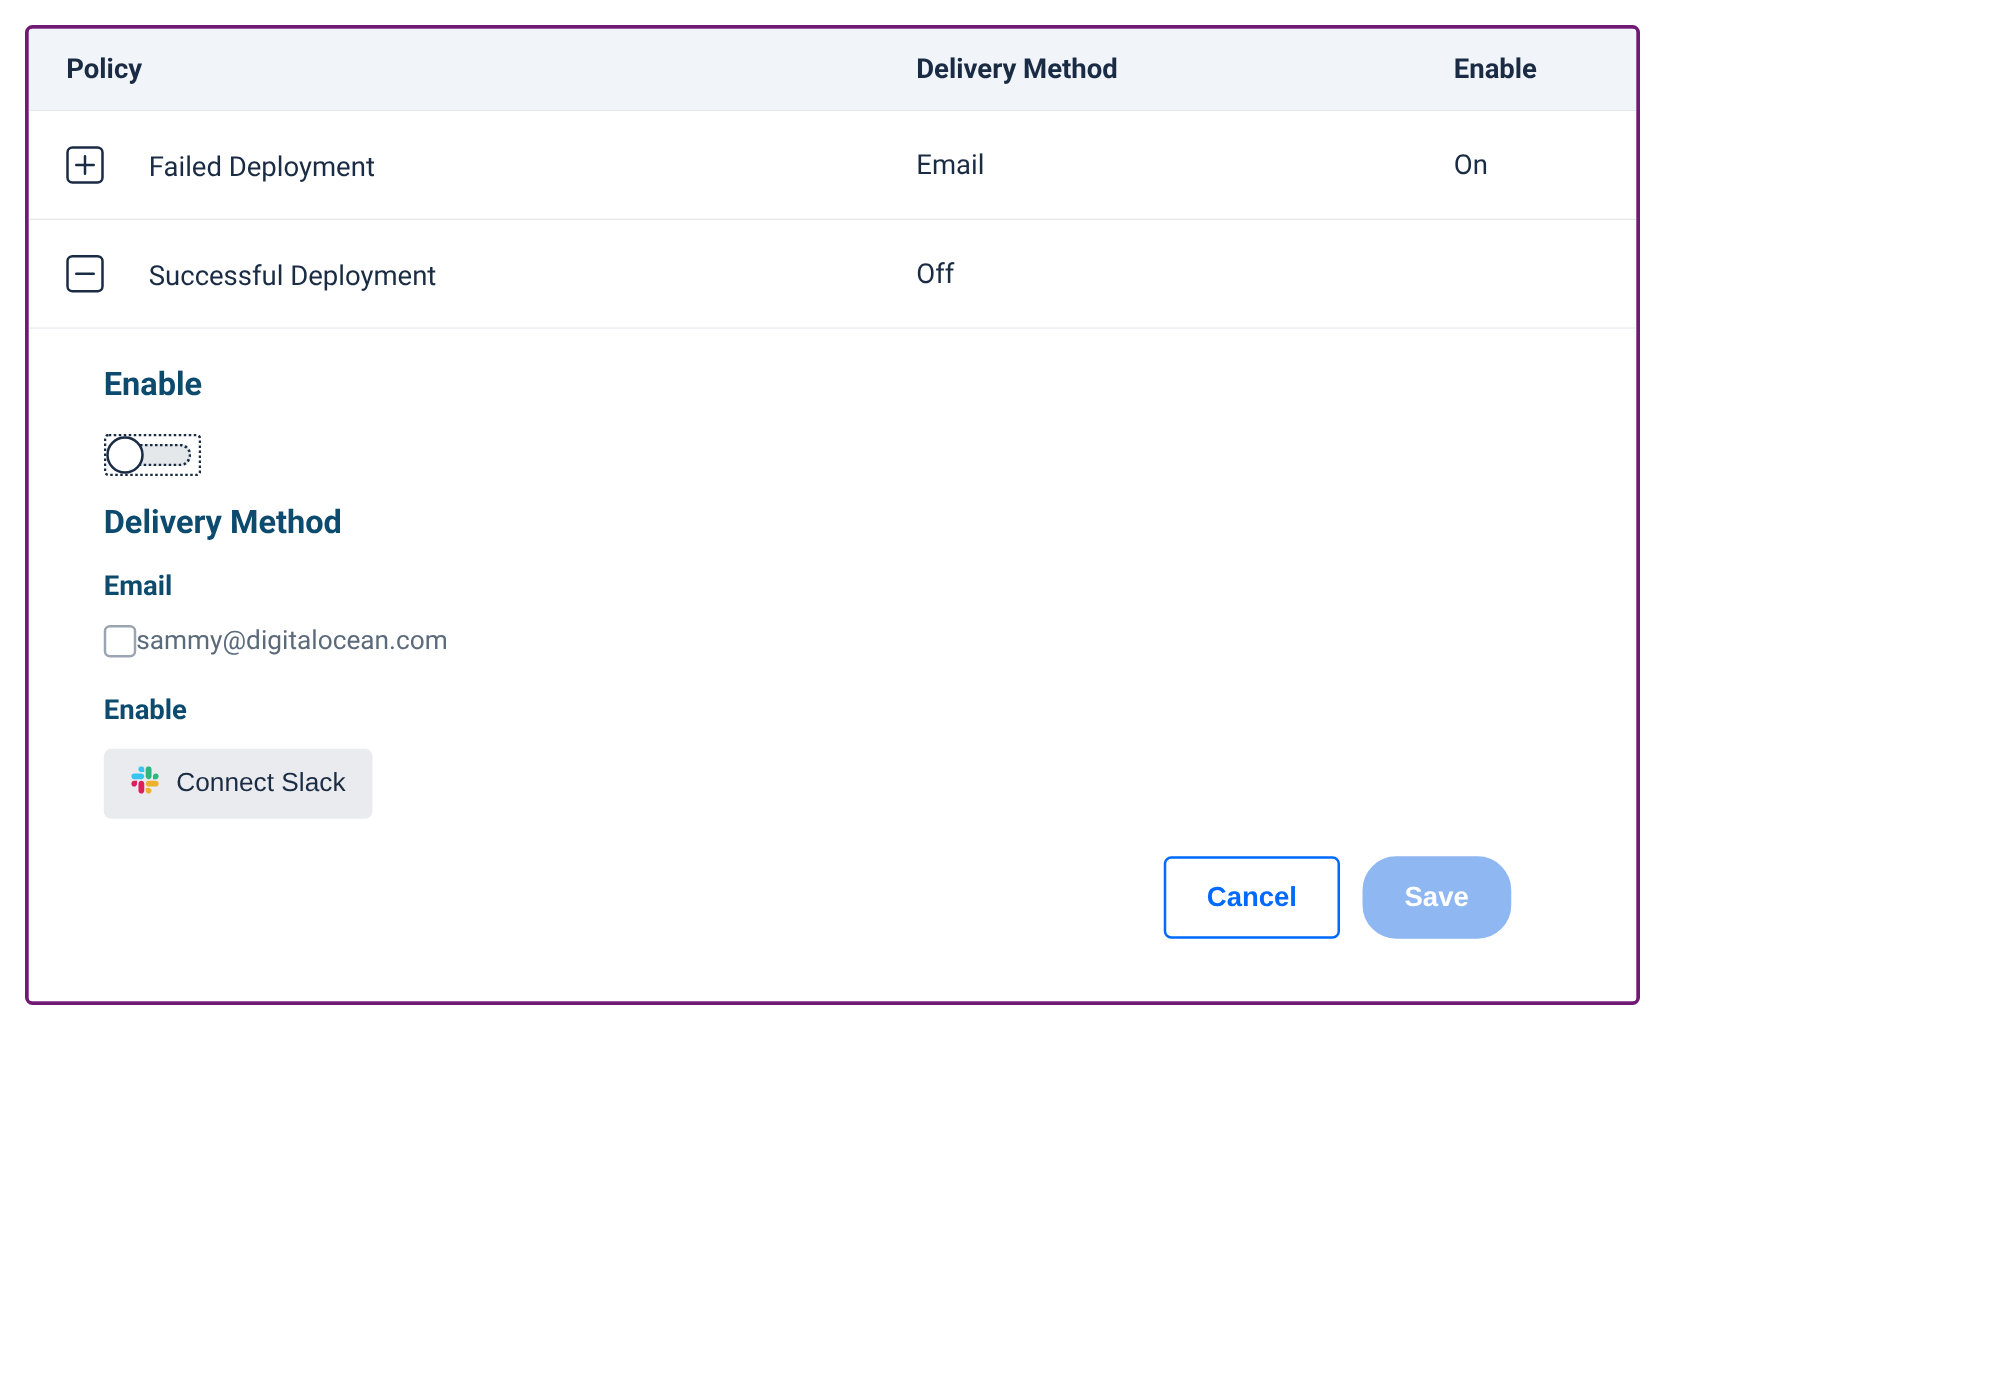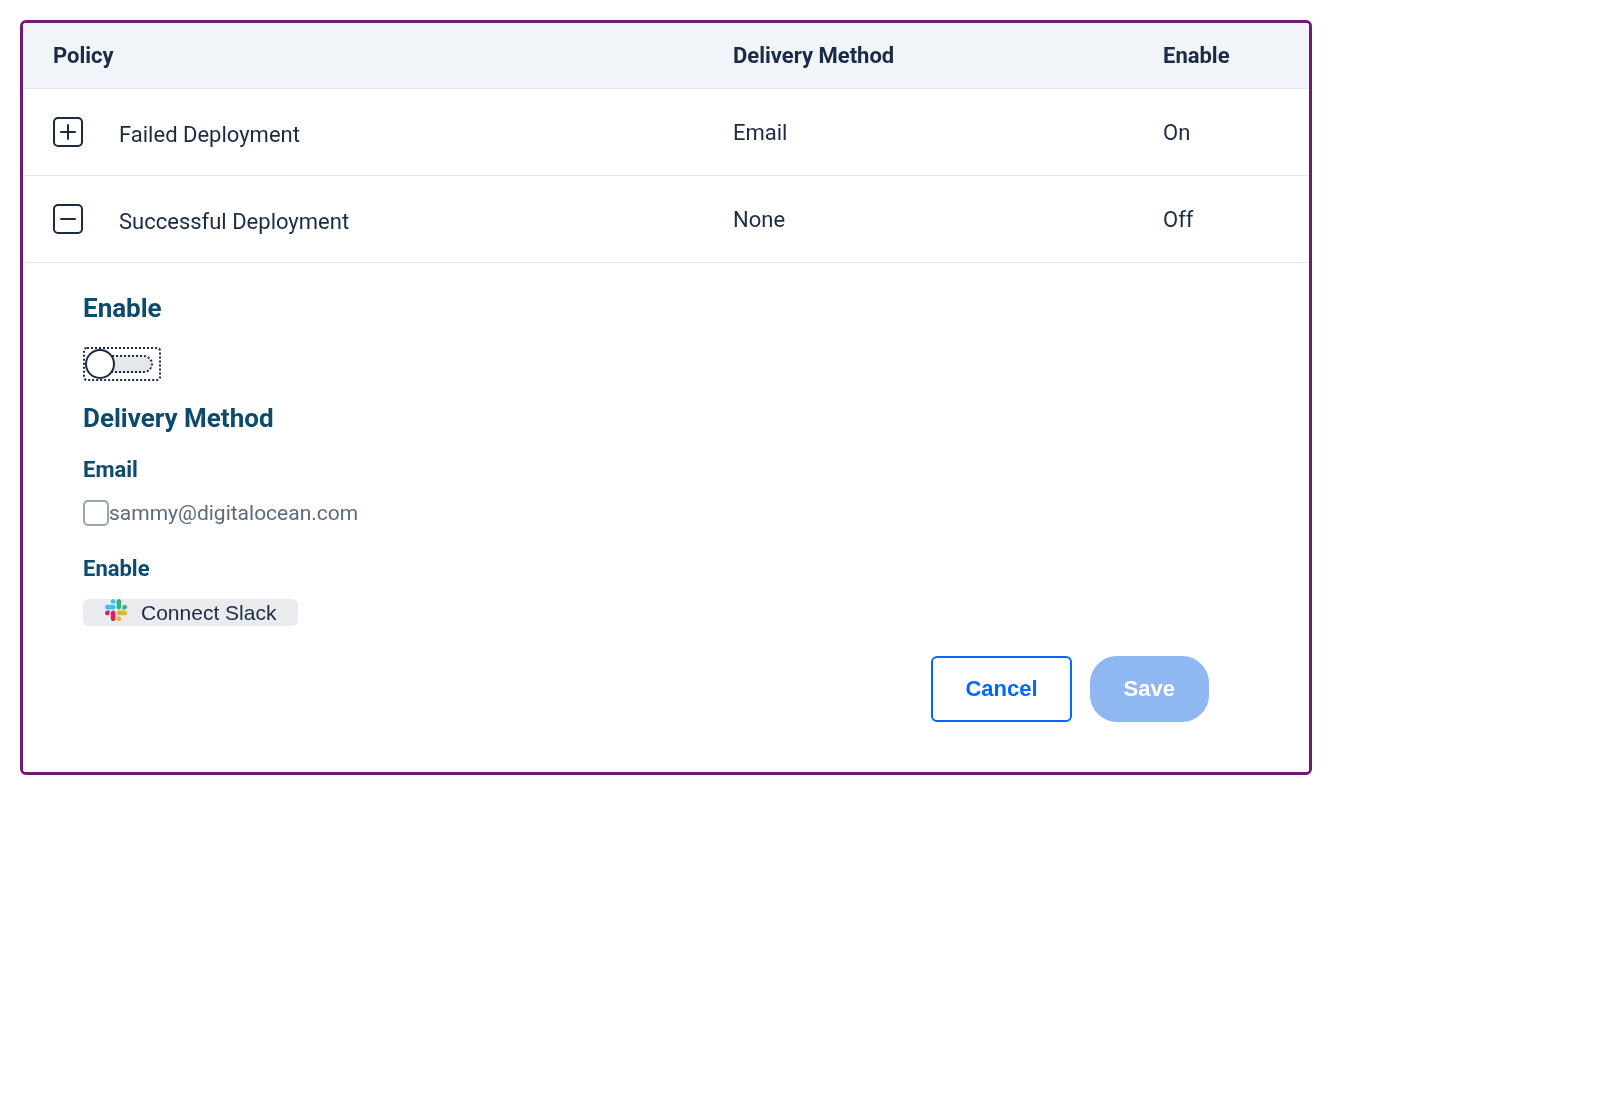--- a/index.html
+++ b/index.html
@@ -120,21 +120,21 @@
   .email-val {
     font-size: 21px;
     color: #5b6b7c;
   }
 
   .slack-btn {
     display: inline-flex; align-items: center; gap: 14px;
     background: #e9ebee;
     border: none;
     border-radius: 6px;
-    padding: 0 22px;
+    padding: 14px 22px;
     font-size: 21px;
     color: #1a2b44;
     cursor: pointer;
   }
 
   .footer-actions {
     display: flex; justify-content: flex-end; gap: 18px;
     padding: 30px 40px 10px 0;
   }
   .btn {
@@ -187,21 +187,20 @@
     <div class="td col-policy policy-cell">
       <div class="expand-btn">
         <span>
           <svg width="16" height="16" viewBox="0 0 16 16">
             <path d="M1 8 L15 8" stroke="#1a2b44" stroke-width="2" stroke-linecap="round"></path>
           </svg>
         </span>
       </div>
       <span>Successful Deployment</span>
     </div>
-    <div class="td col-delivery">None</div>
     <div class="td col-enabled">Off</div>
   </div>
 
   <div class="details-panel">
 
     <div class="section-title">Enable</div>
 
     <div class="toggle-wrap">
       <div class="toggle">
         <div class="toggle-track"></div>

